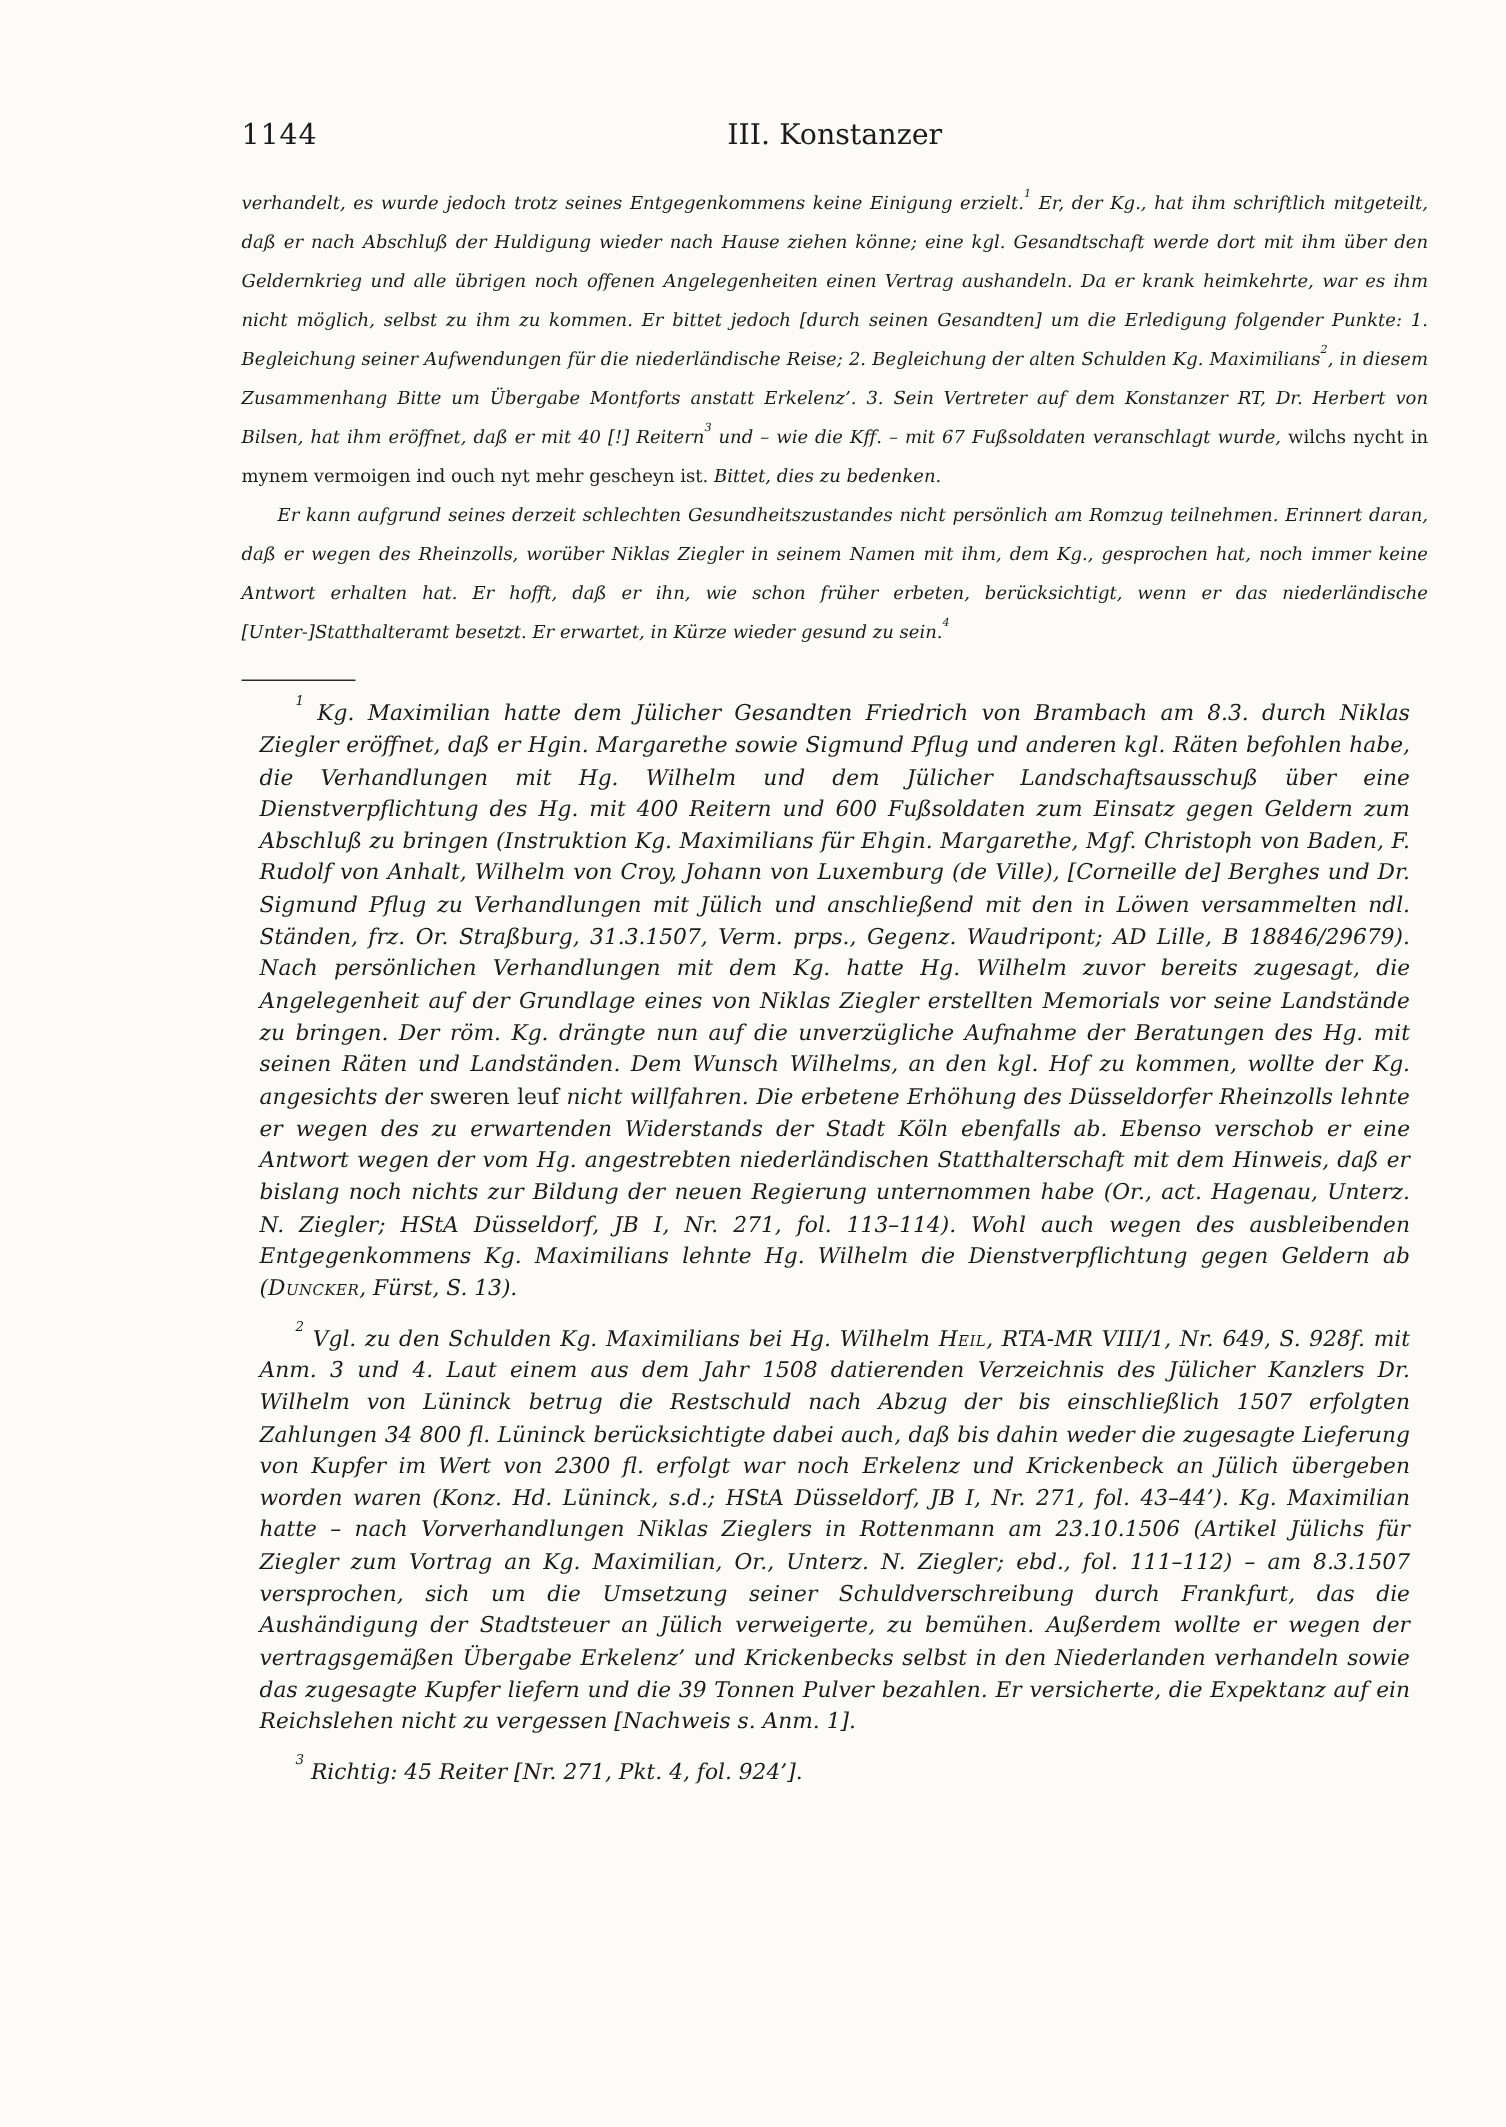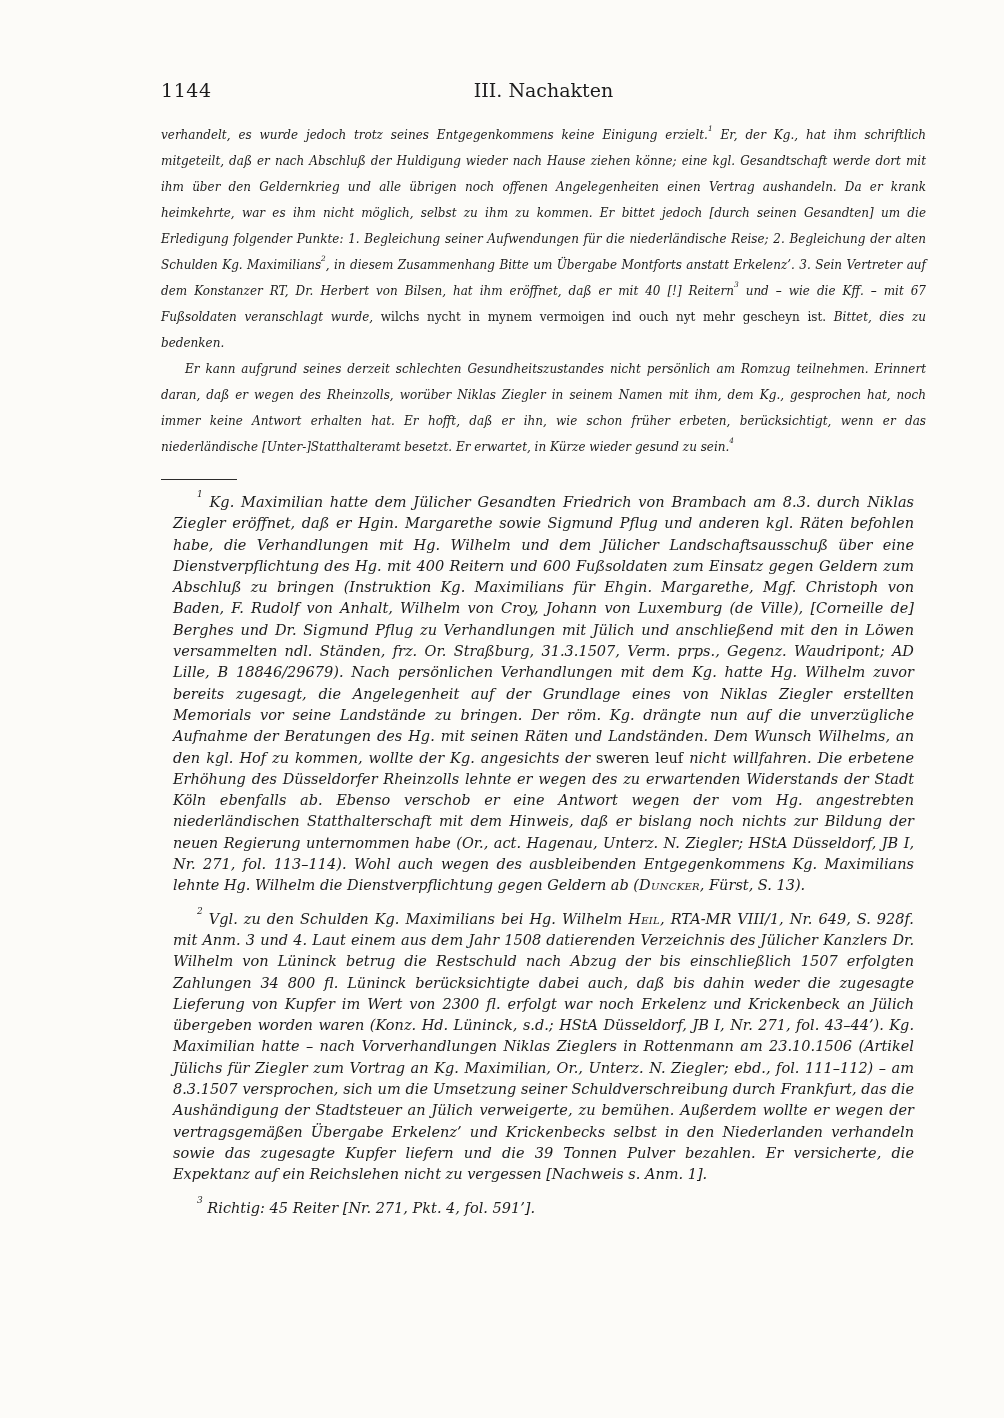--- a/index.html
+++ b/index.html
@@ -6,21 +6,21 @@
   body { background: #e9e8e4; }
 
   .page {
     width: 1004px;
     height: 1418px;
     box-sizing: border-box;
     position: relative;
     margin: 0 auto;
     background: #fcfbf8;
     color: #1b1b1b;
-    padding: 78px 78px 0 161px;
+    padding: 78px 52px 0 161px;
     overflow: hidden;
     font-family: "DejaVu Serif", "Liberation Serif", serif;
   }
 
   .page-header {
     position: relative;
     font-style: normal;
     font-size: 19px;
     line-height: 24px;
     margin-bottom: 20px;
@@ -63,29 +63,29 @@
     top: -0.45em;
   }
 </style>
 </head>
 <body>
 
 <div class="page">
 
   <div class="page-header">
     <span class="page-number">1144</span>
-    <span class="running-title">III. Nachakten</span>
+    <span class="running-title">III. Konstanzer</span>
   </div>
 
   <div class="main-text">
     <p class="para no-indent"><span>verhandelt, es wurde jedoch trotz seines Entgegenkommens keine Einigung erzielt.</span><sup>1</sup><span> Er, der Kg., hat ihm schriftlich mitgeteilt, daß er nach Abschluß der Huldigung wieder nach Hause ziehen könne; eine kgl. Gesandtschaft werde dort mit ihm über den Geldernkrieg und alle übrigen noch offenen Angelegenheiten einen Vertrag aushandeln. Da er krank heimkehrte, war es ihm nicht möglich, selbst zu ihm zu kommen. Er bittet jedoch [durch seinen Gesandten] um die Erledigung folgender Punkte: 1. Begleichung seiner Aufwendungen für die niederländische Reise; 2. Begleichung der alten Schulden Kg. Maximilians</span><sup>2</sup><span>, in diesem Zusammenhang Bitte um Übergabe Montforts anstatt Erkelenz’. 3. Sein Vertreter auf dem Konstanzer RT, Dr. Herbert von Bilsen, hat ihm eröffnet, daß er mit 40 [!] Reitern</span><sup>3</sup><span> und – wie die Kff. – mit 67 Fußsoldaten veranschlagt wurde, </span><span class="seg-r">wilchs nycht in mynem vermoigen ind ouch nyt mehr gescheyn ist.</span><span> Bittet, dies zu bedenken.</span></p>
     <p class="para indent"><span>Er kann aufgrund seines derzeit schlechten Gesundheitszustandes nicht persönlich am Romzug teilnehmen. Erinnert daran, daß er wegen des Rheinzolls, worüber Niklas Ziegler in seinem Namen mit ihm, dem Kg., gesprochen hat, noch immer keine Antwort erhalten hat. Er hofft, daß er ihn, wie schon früher erbeten, berücksichtigt, wenn er das niederländische [Unter-]Statthalteramt besetzt. Er erwartet, in Kürze wieder gesund zu sein.</span><sup>4</sup></p>
   </div>
 
   <div class="footnote-sep"></div>
 
   <div class="footnotes">
     <p class="fn"><sup>1</sup><span> Kg. Maximilian hatte dem Jülicher Gesandten Friedrich von Brambach am 8.3. durch Niklas Ziegler eröffnet, daß er Hgin. Margarethe sowie Sigmund Pflug und anderen kgl. Räten befohlen habe, die Verhandlungen mit Hg. Wilhelm und dem Jülicher Landschaftsausschuß über eine Dienstverpflichtung des Hg. mit 400 Reitern und 600 Fußsoldaten zum Einsatz gegen Geldern zum Abschluß zu bringen (Instruktion Kg. Maximilians für Ehgin. Margarethe, Mgf. Christoph von Baden, F. Rudolf von Anhalt, Wilhelm von Croy, Johann von Luxemburg (de Ville), [Corneille de] Berghes und Dr. Sigmund Pflug zu Verhandlungen mit Jülich und anschließend mit den in Löwen versammelten ndl. Ständen, frz. Or. Straßburg, 31.3.1507, Verm. prps., Gegenz. Waudripont; AD Lille, B 18846/29679). Nach persönlichen Verhandlungen mit dem Kg. hatte Hg. Wilhelm zuvor bereits zugesagt, die Angelegenheit auf der Grundlage eines von Niklas Ziegler erstellten Memorials vor seine Landstände zu bringen. Der röm. Kg. drängte nun auf die unverzügliche Aufnahme der Beratungen des Hg. mit seinen Räten und Landständen. Dem Wunsch Wilhelms, an den kgl. Hof zu kommen, wollte der Kg. angesichts der </span><span class="seg-r">sweren leuf</span><span> nicht willfahren. Die erbetene Erhöhung des Düsseldorfer Rheinzolls lehnte er wegen des zu erwartenden Widerstands der Stadt Köln ebenfalls ab. Ebenso verschob er eine Antwort wegen der vom Hg. angestrebten niederländischen Statthalterschaft mit dem Hinweis, daß er bislang noch nichts zur Bildung der neuen Regierung unternommen habe (Or., act. Hagenau, Unterz. N. Ziegler; HStA Düsseldorf, JB I, Nr. 271, fol. 113–114). Wohl auch wegen des ausbleibenden Entgegenkommens Kg. Maximilians lehnte Hg. Wilhelm die Dienstverpflichtung gegen Geldern ab (</span><span class="seg-sc">Duncker</span><span>, Fürst, S. 13).</span></p>
     <p class="fn"><sup>2</sup><span> Vgl. zu den Schulden Kg. Maximilians bei Hg. Wilhelm </span><span class="seg-sc">Heil</span><span>, RTA-MR VIII/1, Nr. 649, S. 928f. mit Anm. 3 und 4. Laut einem aus dem Jahr 1508 datierenden Verzeichnis des Jülicher Kanzlers Dr. Wilhelm von Lüninck betrug die Restschuld nach Abzug der bis einschließlich 1507 erfolgten Zahlungen 34 800 fl. Lüninck berücksichtigte dabei auch, daß bis dahin weder die zugesagte Lieferung von Kupfer im Wert von 2300 fl. erfolgt war noch Erkelenz und Krickenbeck an Jülich übergeben worden waren (Konz. Hd. Lüninck, s.d.; HStA Düsseldorf, JB I, Nr. 271, fol. 43–44’). Kg. Maximilian hatte – nach Vorverhandlungen Niklas Zieglers in Rottenmann am 23.10.1506 (Artikel Jülichs für Ziegler zum Vortrag an Kg. Maximilian, Or., Unterz. N. Ziegler; ebd., fol. 111–112) – am 8.3.1507 versprochen, sich um die Umsetzung seiner Schuldverschreibung durch Frankfurt, das die Aushändigung der Stadtsteuer an Jülich verweigerte, zu bemühen. Außerdem wollte er wegen der vertragsgemäßen Übergabe Erkelenz’ und Krickenbecks selbst in den Niederlanden verhandeln sowie das zugesagte Kupfer liefern und die 39 Tonnen Pulver bezahlen. Er versicherte, die Expektanz auf ein Reichslehen nicht zu vergessen [Nachweis s. Anm. 1].</span></p>
-    <p class="fn"><sup>3</sup><span> Richtig: 45 Reiter [Nr. 271, Pkt. 4, fol. 591’].</span></p>
+    <p class="fn"><sup>3</sup><span> Richtig: 45 Reiter [Nr. 271, Pkt. 4, fol. 924’].</span></p>
   </div>
 
 </div>
 
 </body></html>

